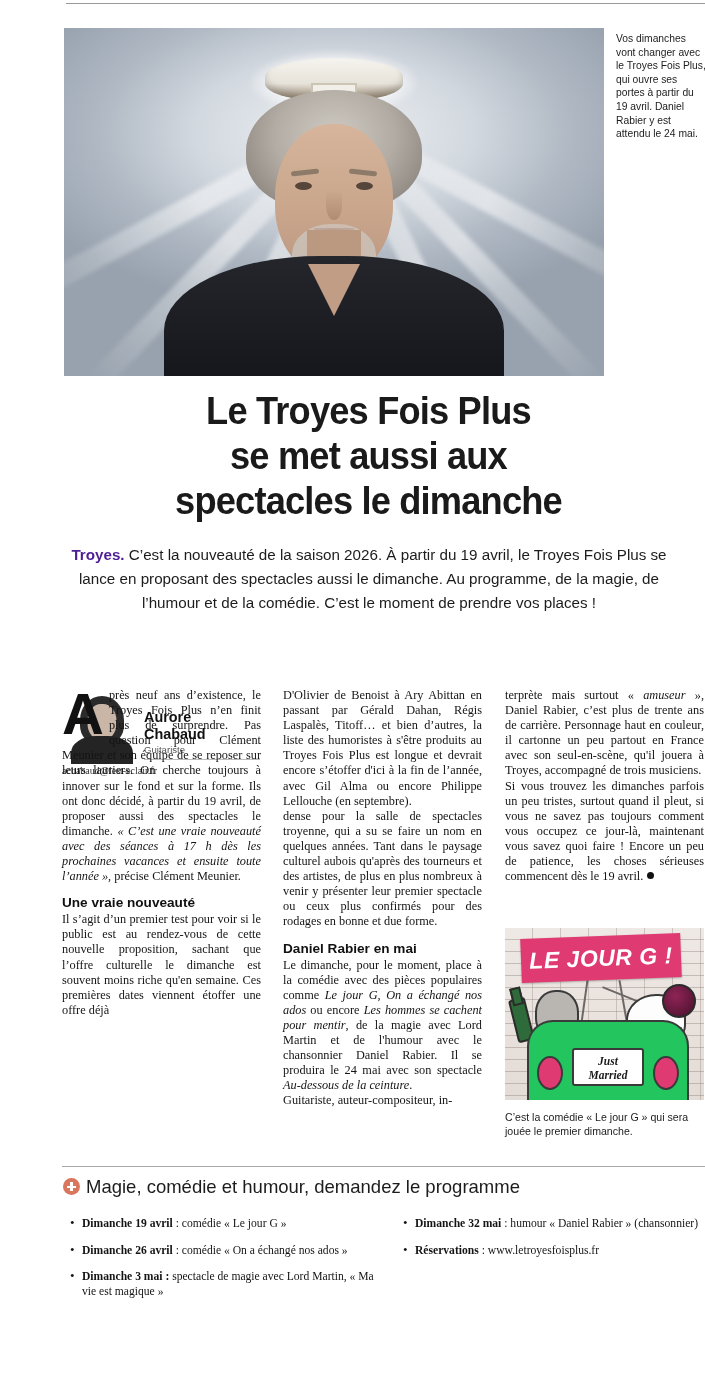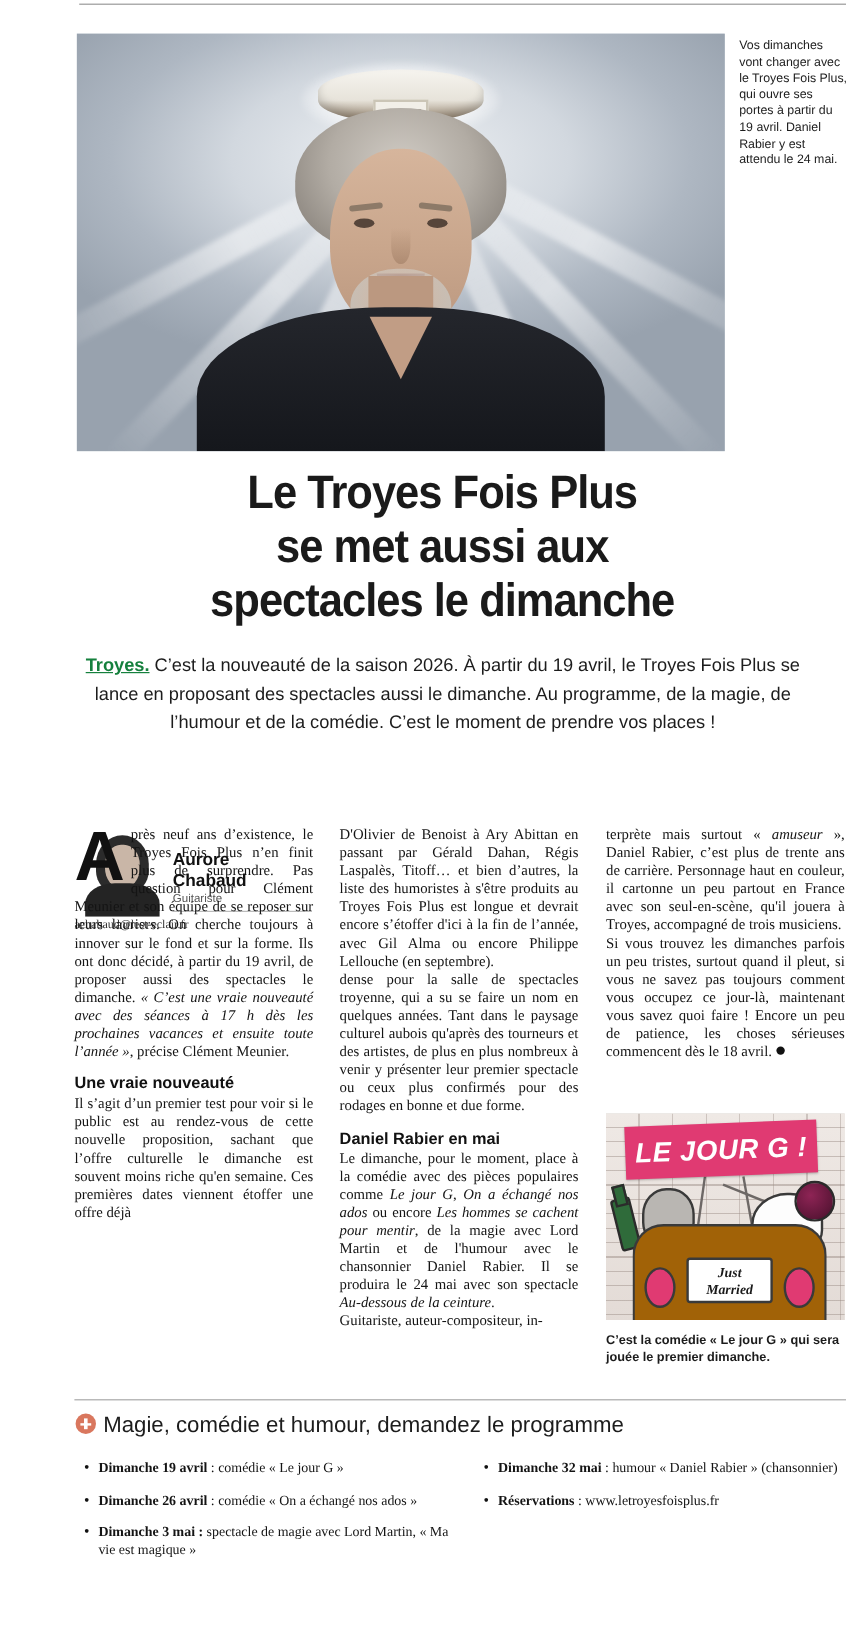--- a/index.html
+++ b/index.html
@@ -183,22 +183,21 @@
     left: 48px; top: 543px;
     width: 610px;
     text-align: center;
     font-family: "Liberation Sans", sans-serif;
     font-size: 15.2px;
     line-height: 24px;
     color: #1c1c1c;
   }
   .chapeau .loc {
     font-weight: bold;
-    color: #15803d;
-    text-decoration: underline;
+    color: #4c1d95;
   }
 
   
   .col {
     position: absolute;
     top: 688px;
     width: 199px;
     font-family: "Liberation Serif", serif;
     font-size: 12.3px;
     line-height: 15.1px;
@@ -336,21 +335,21 @@
     font-style: italic;
     font-size: 23px;
     line-height: 44px;
     color: #ffffff;
     letter-spacing: 0.5px;
   }
   .jg-car {
     position: absolute;
     left: 22px; bottom: 0;
     width: 158px; height: 78px;
-    background: #a16207;
+    background: #22c55e;
     border: 2px solid #3a3a3a;
     border-bottom: none;
     border-radius: 26px 26px 0 0;
   }
   .jg-plate {
     position: absolute;
     left: 50%; top: 26px; transform: translateX(-50%);
     width: 72px; height: 38px;
     background: #ffffff;
     border: 2px solid #3a3a3a;
@@ -418,21 +417,20 @@
   }
 
   .jourg-caption {
     position: absolute;
     left: 489px; top: 1110px;
     width: 201px;
     font-family: "Liberation Sans", sans-serif;
     font-size: 10.6px;
     line-height: 14px;
     color: #1c1c1c;
-    font-weight: bold;
   }
 
   
   .bottom-rule {
     position: absolute;
     left: 46px; top: 1166px;
     width: 644px; height: 1px;
     background: #a8a8a8;
   }
 
@@ -549,21 +547,21 @@
   <div class="col" id="col2">
     <p>D'Olivier de Benoist à Ary Abittan en passant par Gérald Dahan, Régis Laspalès, Titoff… et bien d’autres, la liste des humoristes à s'être produits au Troyes Fois Plus est longue et devrait encore s’étoffer d'ici à la fin de l’année, avec Gil Alma ou encore Philippe Lellouche (en septembre).</p>
     <p>dense pour la salle de spectacles troyenne, qui a su se faire un nom en quelques années. Tant dans le paysage culturel aubois qu'après des tourneurs et des artistes, de plus en plus nombreux à venir y présenter leur premier spectacle ou ceux plus confirmés pour des rodages en bonne et due forme.</p>
     <p class="subhead">Daniel Rabier en mai</p>
     <p><span>Le dimanche, pour le moment, place à la comédie avec des pièces populaires comme </span><i>Le jour G</i><span>, </span><i>On a échangé nos ados</i><span> ou encore </span><i>Les hommes se cachent pour mentir</i><span>, de la magie avec Lord Martin et de l'humour avec le chansonnier Daniel Rabier. Il se produira le 24 mai avec son spectacle </span><i>Au-dessous de la ceinture</i><span>.</span></p>
     <p>Guitariste, auteur-compositeur, in-</p>
   </div>
 
   <div class="col" id="col3">
     <p><span>terprète mais surtout « </span><i>amuseur</i><span> », Daniel Rabier, c’est plus de trente ans de carrière. Personnage haut en couleur, il cartonne un peu partout en France avec son seul-en-scène, qu'il jouera à Troyes, accompagné de trois musiciens.</span></p>
-    <p><span>Si vous trouvez les dimanches parfois un peu tristes, surtout quand il pleut, si vous ne savez pas toujours comment vous occupez ce jour-là, maintenant vous savez quoi faire ! Encore un peu de patience, les choses sérieuses commencent dès le 18 avril.</span><span class="endmark"></span></p>
+    <p><span>Si vous trouvez les dimanches parfois un peu tristes, surtout quand il pleut, si vous ne savez pas toujours comment vous occupez ce jour-là, maintenant vous savez quoi faire ! Encore un peu de patience, les choses sérieuses commencent dès le 19 avril.</span><span class="endmark"></span></p>
   </div>
 
   <div class="jourg">
     <div class="brick"></div>
     <div class="crack" style="left:78px; top:52px; width:2px; height:50px; transform:rotate(8deg);"></div>
     <div class="crack" style="left:118px; top:52px; width:2px; height:52px; transform:rotate(-10deg);"></div>
     <div class="crack" style="left:96px; top:66px; width:42px; height:2px; transform:rotate(22deg);"></div>
     <div class="jg-banner">
       <span>LE JOUR G !</span>
     </div>

